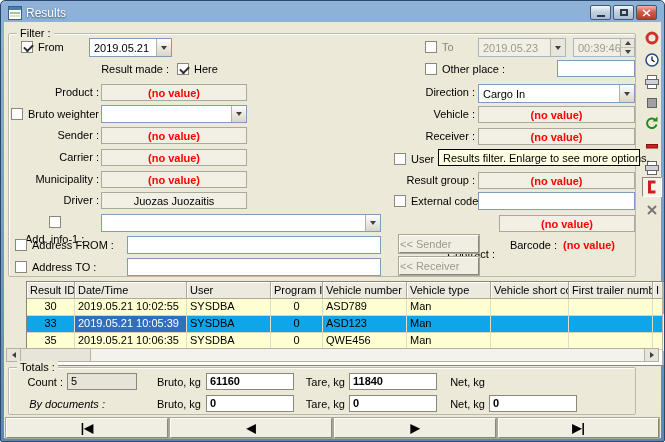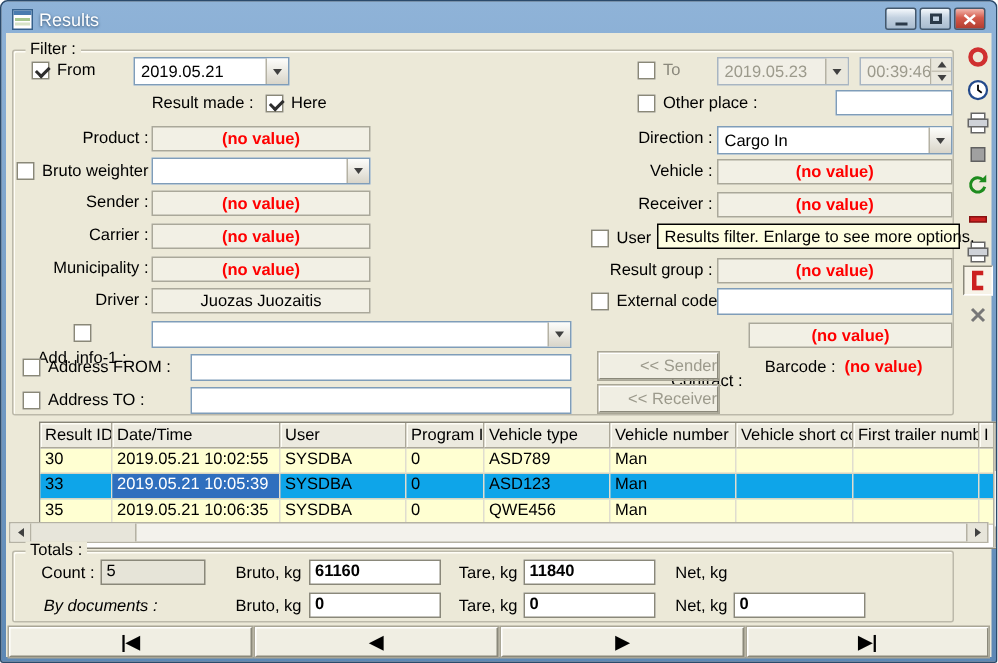--- a/index.html
+++ b/index.html
@@ -56,21 +56,21 @@
   .disabled { background:#f1efe6; color:#9c9a8c; border-color:#a8b5c2; }
   .disabled .dbtn, .disabled .spinb { background:#e9e7dc; }
 
   .tri-dn { width:0; height:0; border-left:3px solid transparent; border-right:3px solid transparent; border-top:4px solid #404040; }
   .tri-up { width:0; height:0; border-left:3px solid transparent; border-right:3px solid transparent; border-bottom:4px solid #404040; }
   .tri-l  { width:0; height:0; border-top:3px solid transparent; border-bottom:3px solid transparent; border-right:4px solid #404040; }
   .tri-r  { width:0; height:0; border-top:3px solid transparent; border-bottom:3px solid transparent; border-left:4px solid #404040; }
 
   .pbtn { position:absolute; background:#f0eee3; border:1px solid;
           border-color:#fff #8a887a #8a887a #fff; outline:1px solid #a9a696;
-          display:flex; align-items:center; justify-content:flex-end; color:#9c9a8c; }
+          display:flex; align-items:center; justify-content:flex-start; color:#9c9a8c; }
 
   .tooltip { position:absolute; background:#ffffe1; border:1px solid #000;
              display:flex; align-items:center; padding:0 4px; white-space:nowrap;
              z-index:50; font-size:11px; }
 
   .tbbtn { position:absolute; left:641px; width:20px; height:20px;
            display:flex; align-items:center; justify-content:center; }
   .tbbtn.pressed { background:#f7f3e8; border:1px solid; border-color:#8a887a #fff #fff #8a887a; }
 
   .grid { position:absolute; left:5px; top:280px; width:653px; height:85px;
@@ -80,21 +80,21 @@
   .gc { height:16px; line-height:15px; padding:0 3px; border-right:1px solid #e0ddcf;
         overflow:hidden; white-space:nowrap; }
   .hc { height:17px; line-height:16px; background:#eceadf;
         border-right:1px solid #aca899; border-bottom:1px solid #aca899;
         box-shadow:inset 1px 1px 0 #fffef7; }
   .grow { display:flex; background:#ffffd2; border-bottom:1px solid #d6d3c2; }
   .grow.sel { background:#0ea5e9; }
   .grow.sel .selcell { background:#2f6fbe; color:#fff; }
   .c0{width:48px} .c1{width:112px} .c2{width:84px} .c3{width:52px} .c4{width:84px}
   .c5{width:84px} .c6{width:78px} .c7{width:84px} .c8{width:9px; border-right:none}
-  .num { text-align:left; }
+  .num { text-align:center; }
 
   .vscroll { width:16px; background:#f3f2ec; border-left:1px solid #b5b2a4;
              display:flex; flex-direction:column; }
   .sbtn { height:14px; background:#e7e5da; border:1px solid #b5b2a4;
           display:flex; align-items:center; justify-content:center; }
   .vthumb { height:18px; background:#e7e5da; border:1px solid #b5b2a4; }
   .vfill { flex:1; }
   .hscroll { position:absolute; left:5px; top:347px; width:653px; height:14px;
              background:#f3f2ec; border:1px solid #b5b2a4; display:flex; }
   .hbtn { width:14px; background:#e7e5da; border-right:1px solid #b5b2a4;
@@ -145,21 +145,21 @@
   <div class="client"></div>
 
   <div class="group" style="left:7px; top:32px; width:628px; height:244px;">
     <span class="legend">Filter :</span>
   </div>
 
   <div class="cbrow" style="left:20px; top:39px;">
     <span class="cb checked"></span>
     <span>From</span>
   </div>
-  <div class="combo" style="left:88px; top:37px; width:104px; height:19px;">
+  <div class="combo" style="left:88px; top:37px; width:83px; height:19px;">
     <span class="val">2019.05.21</span>
     <span class="dbtn">
         <i class="tri-dn"></i>
       </span>
   </div>
   <div class="cbrow" style="left:424px; top:39px; color:#8a887c;">
     <span class="cb"></span>
     <span>To</span>
   </div>
   <div class="combo disabled" style="left:477px; top:37px; width:88px; height:19px;">
@@ -345,22 +345,22 @@
       </svg>
   </div>
 
   <div class="grid">
     <div class="gcols">
       <div class="ghead">
         <div class="gc hc c0">Result ID</div>
         <div class="gc hc c1">Date/Time</div>
         <div class="gc hc c2">User</div>
         <div class="gc hc c3">Program ID</div>
+        <div class="gc hc c4">Vehicle number</div>
         <div class="gc hc c5">Vehicle type</div>
-        <div class="gc hc c4">Vehicle number</div>
         <div class="gc hc c6">Vehicle short code</div>
         <div class="gc hc c7">First trailer number</div>
         <div class="gc hc c8">I</div>
       </div>
       <div class="grow">
         <div class="gc c0 num">30</div>
         <div class="gc c1">2019.05.21 10:02:55</div>
         <div class="gc c2">SYSDBA</div>
         <div class="gc c3 num">0</div>
         <div class="gc c4">ASD789</div>

